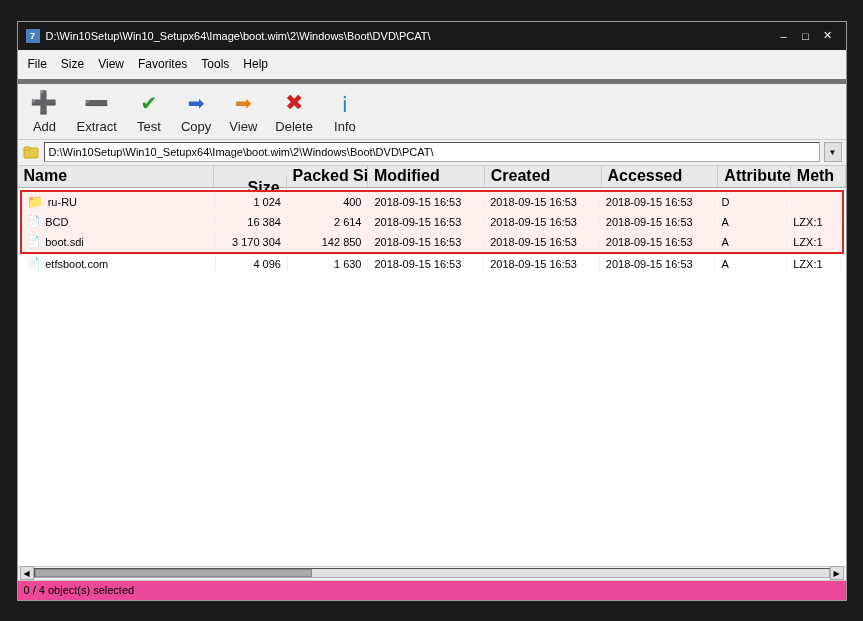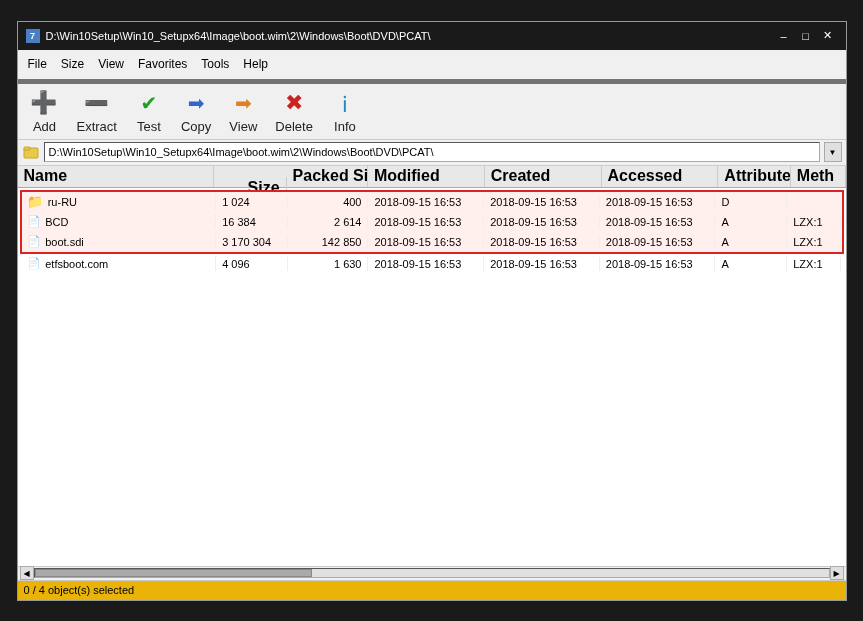--- a/index.html
+++ b/index.html
@@ -199,21 +199,21 @@
       overflow: hidden;
       text-overflow: ellipsis;
       border-right: 1px solid #eee;
     }
     .file-cell.name-cell {
       display: flex;
       align-items: center;
       gap: 4px;
       width: 220px;
     }
-    .file-cell.size-cell { width: 80px; text-align: left; }
+    .file-cell.size-cell { width: 80px; text-align: right; }
     .file-cell.packed-cell { width: 90px; text-align: right; }
     .file-cell.modified-cell { width: 130px; }
     .file-cell.created-cell { width: 130px; }
     .file-cell.accessed-cell { width: 130px; }
     .file-cell.attr-cell { width: 80px; }
     .file-cell.meth-cell { width: 60px; }
     .file-icon-folder {
       font-size: 13px;
       color: #e8c84a;
     }
@@ -250,21 +250,21 @@
       height: 14px;
       background: #e0e0e0;
       border: 1px solid #aaa;
       cursor: pointer;
       display: flex;
       align-items: center;
       justify-content: center;
       font-size: 8px;
     }
     .status-bar {
-      background: #eab308;
+      background: #ec4899;
       border-top: 1px solid #ccc;
       padding: 2px 6px;
       font-size: 11px;
       height: 20px;
       display: flex;
       align-items: center;
     }
     
     .icon-add { color: #22a020; font-size: 22px; }
     .icon-delete { color: #cc2222; font-size: 22px; }

